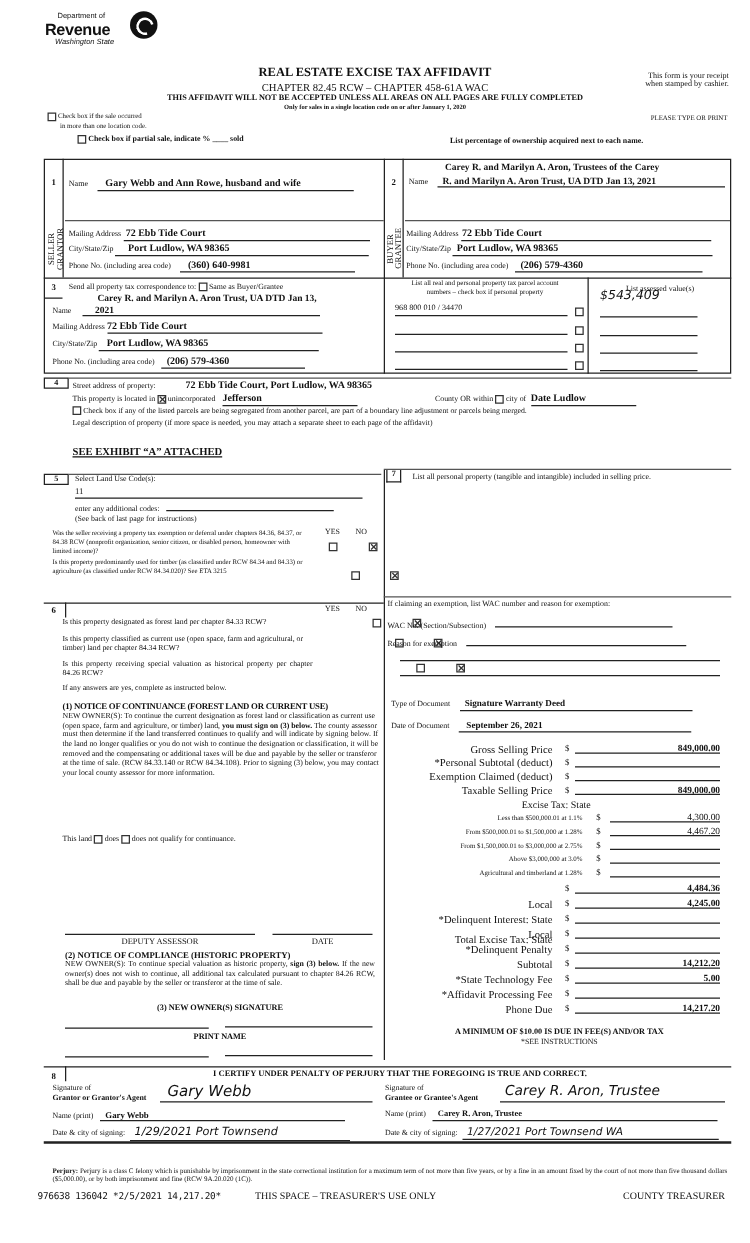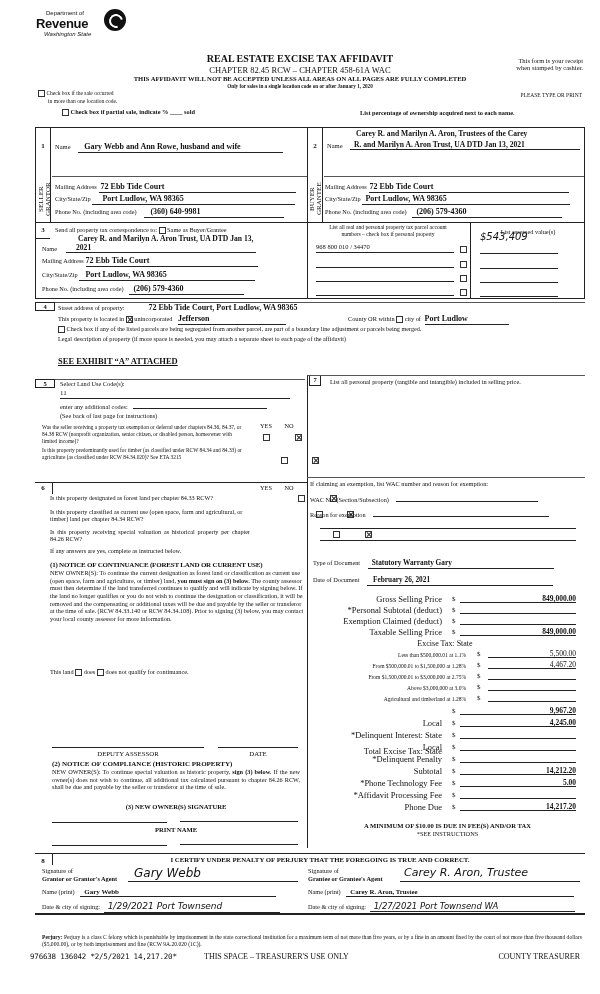--- a/index.html
+++ b/index.html
@@ -179,21 +179,21 @@
 <div class="abs" style="left:58px; top:314px; width:530px; font-size:6.3px;">
   <span>This property is located in</span>
   <span class="cb x"></span>
   <span>unincorporated</span>
   <span class="fill uline" style="display:inline-block; width:108px; margin-left:4px;">Jefferson</span>
 </div>
 <div class="abs" style="left:348px; top:314px; width:240px; font-size:6.3px;">
   <span>County OR  within</span>
   <span class="cb"></span>
   <span>city of</span>
-  <span class="fill uline" style="display:inline-block; width:84px; margin-left:2px;">Port Ludlow</span>
+  <span class="fill uline" style="display:inline-block; width:84px; margin-left:2px;">Date Ludlow</span>
 </div>
 <div class="abs" style="left:58px; top:325px; width:540px; font-size:6.2px;">
   <span class="cb"></span>
   <span>Check box if any of the listed parcels are being segregated from another parcel, are part of a boundary line adjustment or parcels being merged.</span>
 </div>
 <div class="abs" style="left:58px; top:335px; width:520px; font-size:6.2px;">Legal description of property (if more space is needed, you may attach a separate sheet to each page of the affidavit)</div>
 <div class="abs bold" style="left:58px; top:356px; font-size:8.5px;text-decoration:underline;">SEE EXHIBIT “A” ATTACHED</div>
 
 
 <div class="abs secbox secnum" style="left:35px; top:379px; width:20px; height:9px; font-size:6.5px; line-height:8px;">5</div>
@@ -285,25 +285,25 @@
 </div>
 <div class="abs" style="left:310px; top:509px; width:275px; font-size:6.3px;">
   <span>Reason for exemption</span>
   <span class="uline" style="display:inline-block; width:176px; height:8px; margin-left:6px;"></span>
 </div>
 <div class="hline" style="left:320px; top:528px; width:256px;"></div>
 <div class="hline" style="left:320px; top:540px; width:256px;"></div>
 
 <div class="abs" style="left:313px; top:559px; width:270px; font-size:6.3px;">
   <span>Type of Document</span>
-  <span class="fill uline" style="display:inline-block; width:186px; margin-left:6px; padding-left:4px; font-size:7.3px;">Statutory Warranty Gary</span>
+  <span class="fill uline" style="display:inline-block; width:186px; margin-left:6px; padding-left:4px; font-size:7.3px;">Signature Warranty Deed</span>
 </div>
 <div class="abs" style="left:313px; top:576px; width:270px; font-size:6.3px;">
   <span>Date of Document</span>
-  <span class="fill uline" style="display:inline-block; width:186px; margin-left:6px; padding-left:6px; font-size:7.3px;">February 26, 2021</span>
+  <span class="fill uline" style="display:inline-block; width:186px; margin-left:6px; padding-left:6px; font-size:7.3px;">September 26, 2021</span>
 </div>
 
 
 <div class="calc-label" style="left:310px; top:594px; width:132px;">Gross Selling Price</div>
 <div class="dollar" style="left:452px; top:595px;">$</div>
 <div class="calc-val" style="left:460px; top:594px; width:116px;">849,000.00</div>
 
 <div class="calc-label" style="left:310px; top:605px; width:132px;">*Personal Subtotal (deduct)</div>
 <div class="dollar" style="left:452px; top:606px;">$</div>
 <div class="calc-val" style="left:460px; top:605px; width:116px;"></div>
@@ -313,41 +313,41 @@
 <div class="calc-val" style="left:460px; top:616px; width:116px;"></div>
 
 <div class="calc-label" style="left:310px; top:627px; width:132px;">Taxable Selling Price</div>
 <div class="dollar" style="left:452px; top:628px;">$</div>
 <div class="calc-val" style="left:460px; top:627px; width:116px;">849,000.00</div>
 
 <div class="abs center" style="left:390px; top:639px; width:110px; font-size:8px;">Excise Tax:  State</div>
 
 <div class="calc-label small" style="left:310px; top:652px; width:156px;">Less than $500,000.01 at 1.1%</div>
 <div class="dollar" style="left:477px; top:650px;">$</div>
-<div class="calc-val norm" style="left:488px; top:649px; width:88px;">5,500.00</div>
+<div class="calc-val norm" style="left:488px; top:649px; width:88px;">4,300.00</div>
 
 <div class="calc-label small" style="left:310px; top:663px; width:156px;">From $500,000.01 to $1,500,000 at 1.28%</div>
 <div class="dollar" style="left:477px; top:661px;">$</div>
 <div class="calc-val norm" style="left:488px; top:660px; width:88px;">4,467.20</div>
 
 <div class="calc-label small" style="left:310px; top:674px; width:156px;">From $1,500,000.01 to $3,000,000 at 2.75%</div>
 <div class="dollar" style="left:477px; top:672px;">$</div>
 <div class="calc-val norm" style="left:488px; top:671px; width:88px;"></div>
 
 <div class="calc-label small" style="left:310px; top:685px; width:156px;">Above $3,000,000 at 3.0%</div>
 <div class="dollar" style="left:477px; top:683px;">$</div>
 <div class="calc-val norm" style="left:488px; top:682px; width:88px;"></div>
 
 <div class="calc-label small" style="left:310px; top:696px; width:156px;">Agricultural and timberland at 1.28%</div>
 <div class="dollar" style="left:477px; top:694px;">$</div>
 <div class="calc-val norm" style="left:488px; top:693px; width:88px;"></div>
 
 <div class="calc-label" style="left:310px; top:746px; width:132px;">Total Excise Tax: State</div>
 <div class="dollar" style="left:452px; top:707px;">$</div>
-<div class="calc-val" style="left:460px; top:706px; width:116px;">9,967.20</div>
+<div class="calc-val" style="left:460px; top:706px; width:116px;">4,484.36</div>
 
 <div class="calc-label" style="left:310px; top:718px; width:132px;">Local</div>
 <div class="dollar" style="left:452px; top:719px;">$</div>
 <div class="calc-val" style="left:460px; top:718px; width:116px;">4,245.00</div>
 
 <div class="calc-label" style="left:310px; top:730px; width:132px;">*Delinquent Interest: State</div>
 <div class="dollar" style="left:452px; top:731px;">$</div>
 <div class="calc-val" style="left:460px; top:730px; width:116px;"></div>
 
 <div class="calc-label" style="left:310px; top:742px; width:132px;">Local</div>
@@ -355,21 +355,21 @@
 <div class="calc-val" style="left:460px; top:742px; width:116px;"></div>
 
 <div class="calc-label" style="left:310px; top:754px; width:132px;">*Delinquent Penalty</div>
 <div class="dollar" style="left:452px; top:755px;">$</div>
 <div class="calc-val" style="left:460px; top:754px; width:116px;"></div>
 
 <div class="calc-label" style="left:310px; top:766px; width:132px;">Subtotal</div>
 <div class="dollar" style="left:452px; top:767px;">$</div>
 <div class="calc-val" style="left:460px; top:766px; width:116px;">14,212.20</div>
 
-<div class="calc-label" style="left:310px; top:778px; width:132px;">*Phone Technology Fee</div>
+<div class="calc-label" style="left:310px; top:778px; width:132px;">*State Technology Fee</div>
 <div class="dollar" style="left:452px; top:779px;">$</div>
 <div class="calc-val" style="left:460px; top:778px; width:116px;">5.00</div>
 
 <div class="calc-label" style="left:310px; top:790px; width:132px;">*Affidavit Processing Fee</div>
 <div class="dollar" style="left:452px; top:791px;">$</div>
 <div class="calc-val" style="left:460px; top:790px; width:116px;"></div>
 
 <div class="calc-label" style="left:310px; top:802px; width:132px;">Phone Due</div>
 <div class="dollar" style="left:452px; top:803px;">$</div>
 <div class="calc-val" style="left:460px; top:802px; width:116px;">14,217.20</div>

